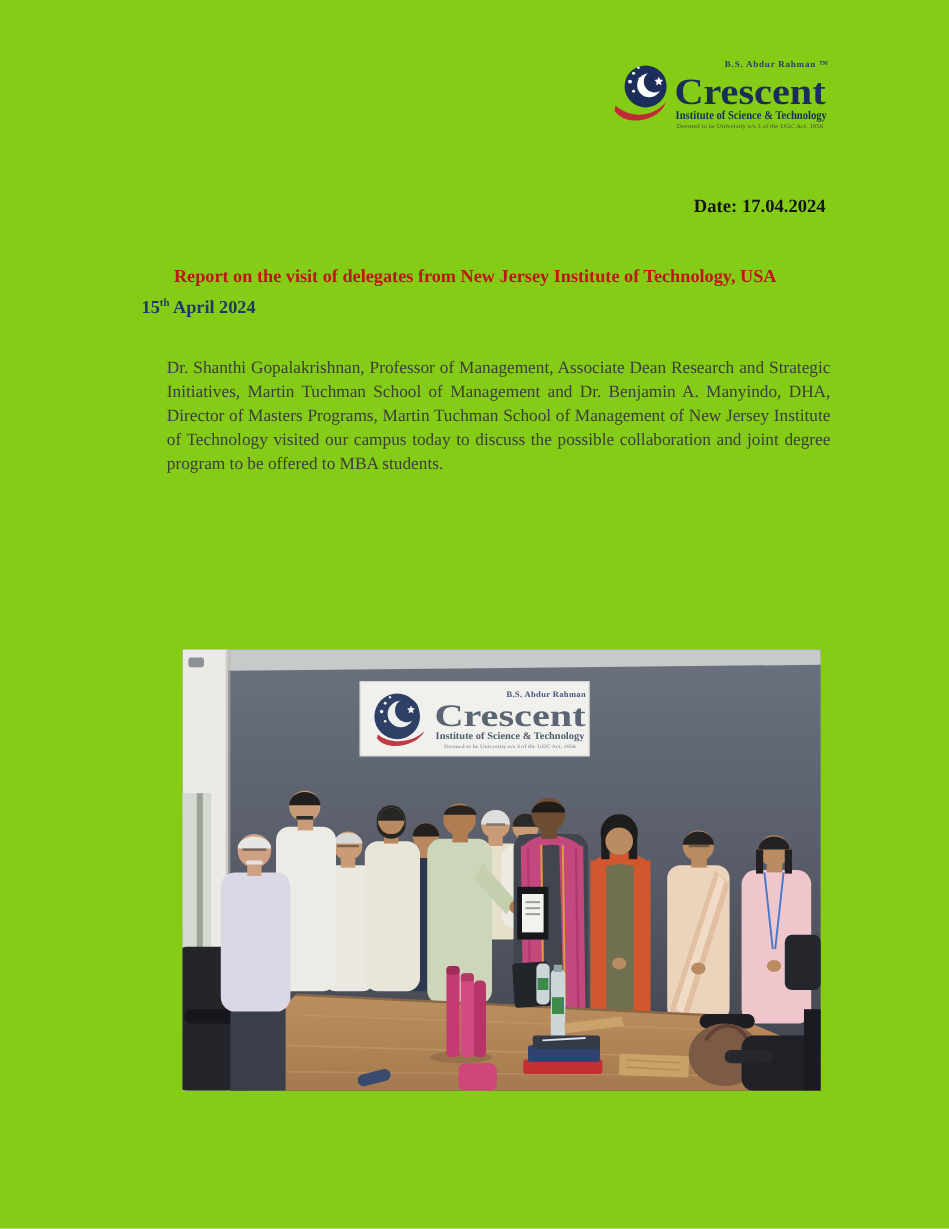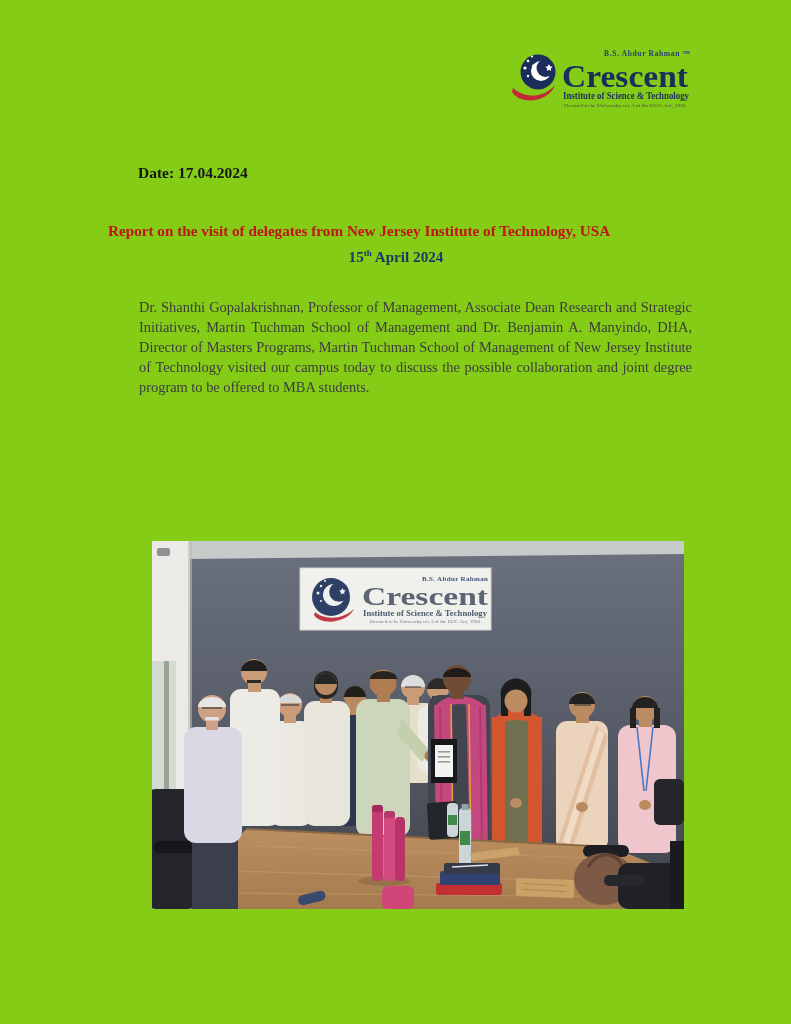--- a/index.html
+++ b/index.html
@@ -7,29 +7,29 @@
     position:relative;width:791px;height:1024px;background:#84cc16;
     font-family:Liberation Serif, serif;overflow:hidden;margin:0 auto;
   }
   .abs{position:absolute;margin:0;}
   .logo-block{left:504px;top:44px;width:202px;height:68px;}
   .dept-title{
     left:118px;top:107px;width:556px;text-align:center;
     font-size:16px;font-weight:bold;color:#c01418;letter-spacing:.1px;
   }
   .date-line{
-    left:138px;top:164px;width:550px;
+    left:138px;top:164px;width:550px;text-align:right;
     font-size:15.5px;font-weight:bold;color:#151515;
   }
   .report-title{
-    left:108px;top:222px;width:576px;text-align:left;
+    left:108px;top:222px;width:576px;text-align:center;
     font-size:15.2px;font-weight:bold;color:#c01418;
   }
   .event-date{
-    left:118px;top:248px;width:556px;text-align:center;
+    left:118px;top:248px;width:556px;text-align:left;
     font-size:15.2px;font-weight:bold;color:#1f3864;
   }
   .event-date sup{font-size:9px;vertical-align:super;line-height:0;}
   .body-par{
     left:139px;width:553px;text-align:justify;
     font-size:14.4px;line-height:20px;color:#3d3d3d;
   }
   .par-1{top:297px;}
   .par-2{top:463px;}
   .photo-fig{left:152px;top:541px;width:532px;height:368px;}

